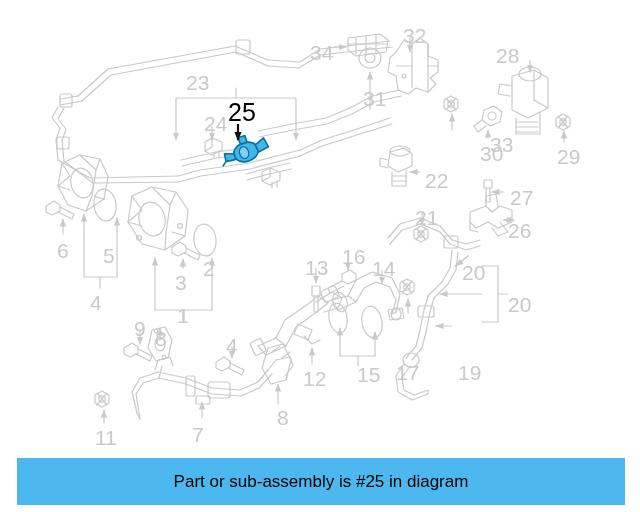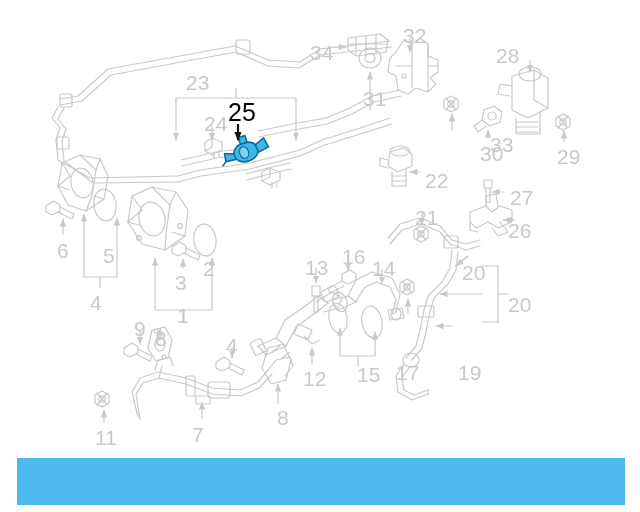--- a/index.html
+++ b/index.html
@@ -498,13 +498,14 @@
   <div class="callout-label" style="left:557px; top:146px;">29</div>
   <div class="callout-label" style="left:480px; top:143px;">30</div>
   <div class="callout-label" style="left:363px; top:88px;">31</div>
   <div class="callout-label" style="left:403px; top:25px;">32</div>
   <div class="callout-label" style="left:443px; top:134px;margin-left:47px;">33</div>
   <div class="callout-label" style="left:310px; top:42px;">34</div>
 
 </div>
 
 <div id="banner">
+  <div class="banner-line">Part or sub-assembly is #25 in diagram</div>
 </div>
 
 </body></html>

